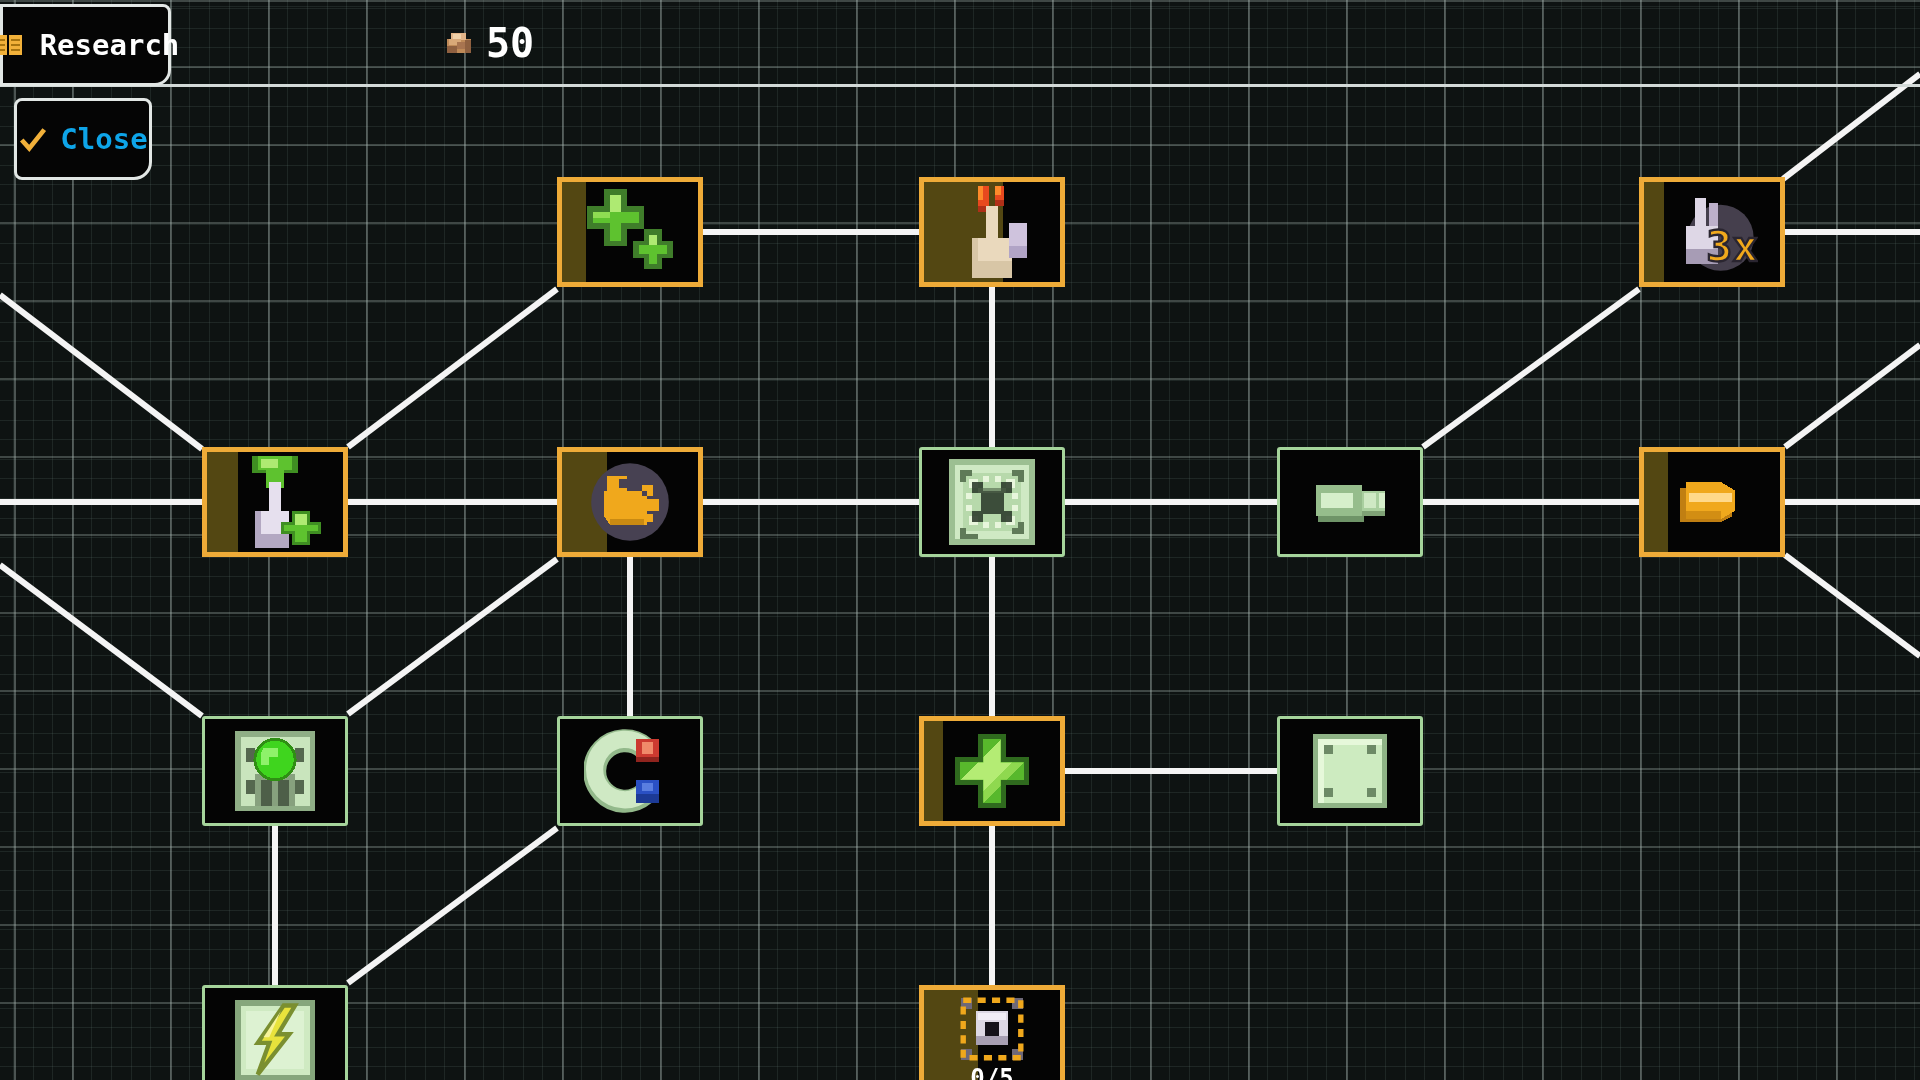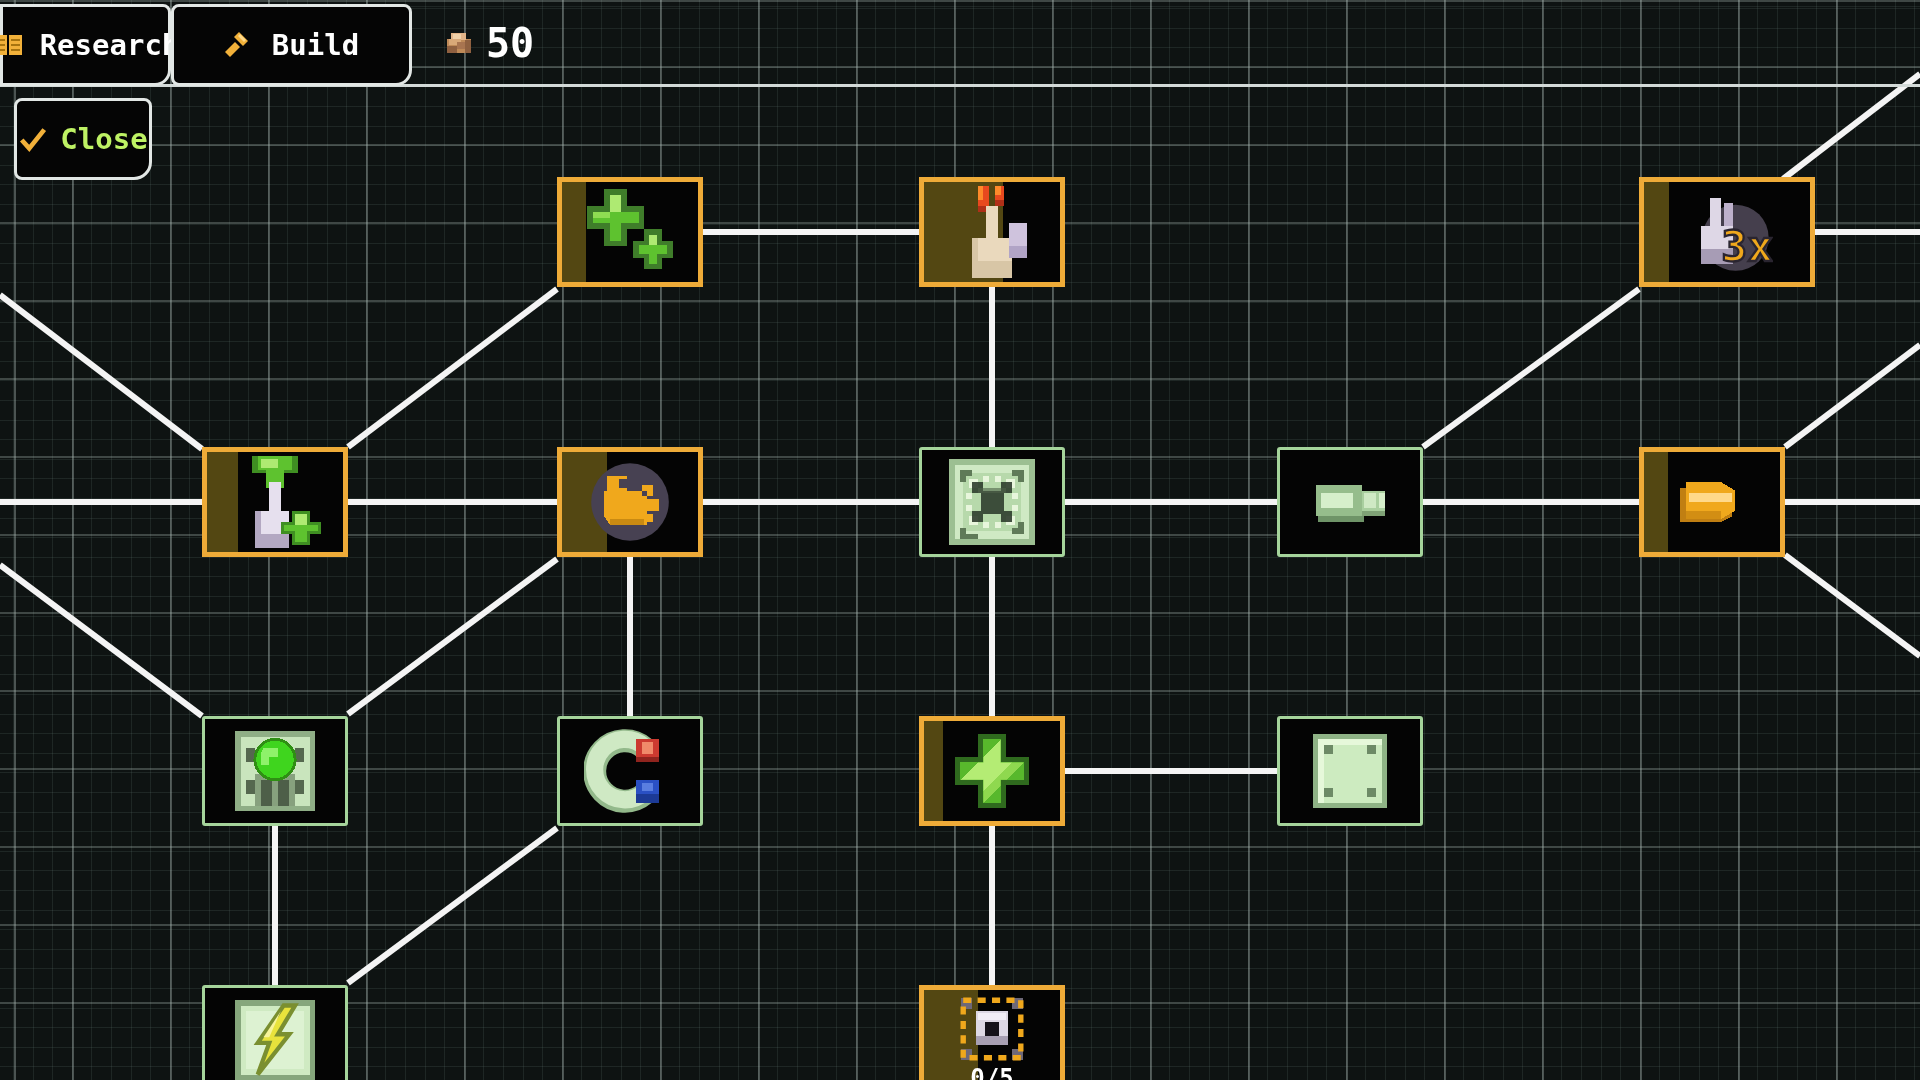--- a/index.html
+++ b/index.html
@@ -30,21 +30,21 @@
   .tab{position:absolute;top:4px;height:82px;box-sizing:border-box;background:#050505;border:3px solid #e2e7e5;
        border-radius:8px 8px 16px 8px;display:flex;align-items:center;justify-content:center;gap:16px;color:#fff;
        font-size:29px;font-weight:bold;}
   .tab-research{left:0;width:171px;border-top-left-radius:0;border-bottom-left-radius:0;}
   .tab-build{left:171px;width:241px;}
   .tab .ticon{width:32px;height:32px;flex:0 0 auto;}
   .currency{position:absolute;left:440px;top:20px;display:flex;align-items:center;gap:8px;color:#fff;font-size:40px;font-weight:bold;}
   .currency .cicon{width:38px;height:36px;}
   .close-btn{position:absolute;left:14px;top:98px;width:138px;height:82px;box-sizing:border-box;background:#050505;
        border:3px solid #e2e7e5;border-radius:8px 8px 18px 8px;display:flex;align-items:center;justify-content:center;gap:12px;
-       color:#bef264;font-size:29px;font-weight:bold;font-family:inherit;cursor:pointer;}
+       color:#0ea5e9;font-size:29px;font-weight:bold;font-family:inherit;cursor:pointer;}
   .close-btn .ticon{width:30px;height:30px;}
   svg{display:block;}
 </style>
 </head>
 <body>
 
 <div class="screen">
   <svg class="edges">
       <line x1="0" y1="502" x2="202" y2="502" class="edge"></line>
       <line x1="348" y1="502" x2="557" y2="502" class="edge"></line>
@@ -91,21 +91,21 @@
     <path fill="#e8491e" d="M17 0h3v7h-3z"></path>
           <path fill="#ff8a2a" d="M17 0h2v3h-2z"></path>
     <path fill="#b03018" d="M11 7h4v2h-4zM17 5h3v2h-3z"></path>
     <path fill="#ead9bd" d="M14 7h4v13h-4z"></path>
     <path fill="#ead9bd" d="M9 18h14v14H9z"></path>
     <path fill="#d8c6a6" d="M9 26h14v6H9zM9 18h2v8H9z"></path>
     <path fill="#cfc3dd" d="M22 13h6v12h-6z"></path>
     <path fill="#b1a4c6" d="M22 21h6v4h-6z"></path>
   </svg>
       </div>
-      <div class="node locked" style="left: 1639px; top: 177px; width: 176px; height: 110px;">
+      <div class="node locked" style="left: 1639px; top: 177px; width: 146px; height: 110px;">
         <div class="progress" style="width: 15%;"></div>
         <svg class="icon" viewBox="0 0 32 32">
     <circle cx="19" cy="18" r="11.5" fill="#453f4d"></circle>
     <g shape-rendering="crispEdges">
       <path fill="#ded7e6" d="M10 4h4v12h-4z"></path>
       <path fill="#bdb0cb" d="M15 6h3v8h-3z"></path>
       <path fill="#ded7e6" d="M7 14h11v13H7z"></path>
       <path fill="#a79cb5" d="M7 22h11v5H7z"></path>
     </g>
     <text x="14" y="26" font-size="15" font-weight="bold" fill="#f0a81c" stroke="#2a2530" stroke-width="0.8" font-family="DejaVu Sans Mono, monospace">3x</text>
@@ -250,30 +250,20 @@
   <div class="tab tab-research">
     <span class="ticon-slot">
         <svg class="ticon" viewBox="0 0 32 32" shape-rendering="crispEdges">
     <path fill="#f2b13a" d="M2 6h13v20H2zM17 6h13v20H17z"></path>
     <path fill="#060606" d="M15 6h2v20h-2z"></path>
     <path fill="#a8740f" d="M4 10h9v2H4zm0 5h9v2H4zm0 5h9v2H4zm15-10h9v2h-9zm0 5h9v2h-9zm0 5h9v2h-9z"></path>
   </svg>
       </span>
     <span>Research</span>
   </div>
-  <div class="tab tab-build">
-    <span class="ticon-slot">
-        <svg class="ticon" viewBox="0 0 32 32">
-    <path fill="#f2b13a" d="M15 3l9 9-5 5-9-9z"></path>
-    <path fill="#ffd98a" d="M16 5l6 6-2 2-6-6z"></path>
-    <path fill="#f2b13a" d="M11 13l5 5-10 10-5-5z"></path>
-  </svg>
-      </span>
-    <span>Build</span>
-  </div>
 
   <div class="currency">
     <span class="ticon-slot">
         <svg class="cicon" viewBox="0 0 32 32" shape-rendering="crispEdges">
     <path fill="#bf8a58" d="M5 12h22v13H5z"></path>
     <path fill="#e2b488" d="M9 7h13v6H9z"></path>
     <path fill="#d8a878" d="M7 12h11v6H7z"></path>
     <path fill="#8f6040" d="M5 19h9v6H5zM21 13h6v12h-6z"></path>
     <path fill="#f0d0a8" d="M11 8h7v4h-7z"></path>
     <path fill="#a87450" d="M14 15h7v6h-7z"></path>

